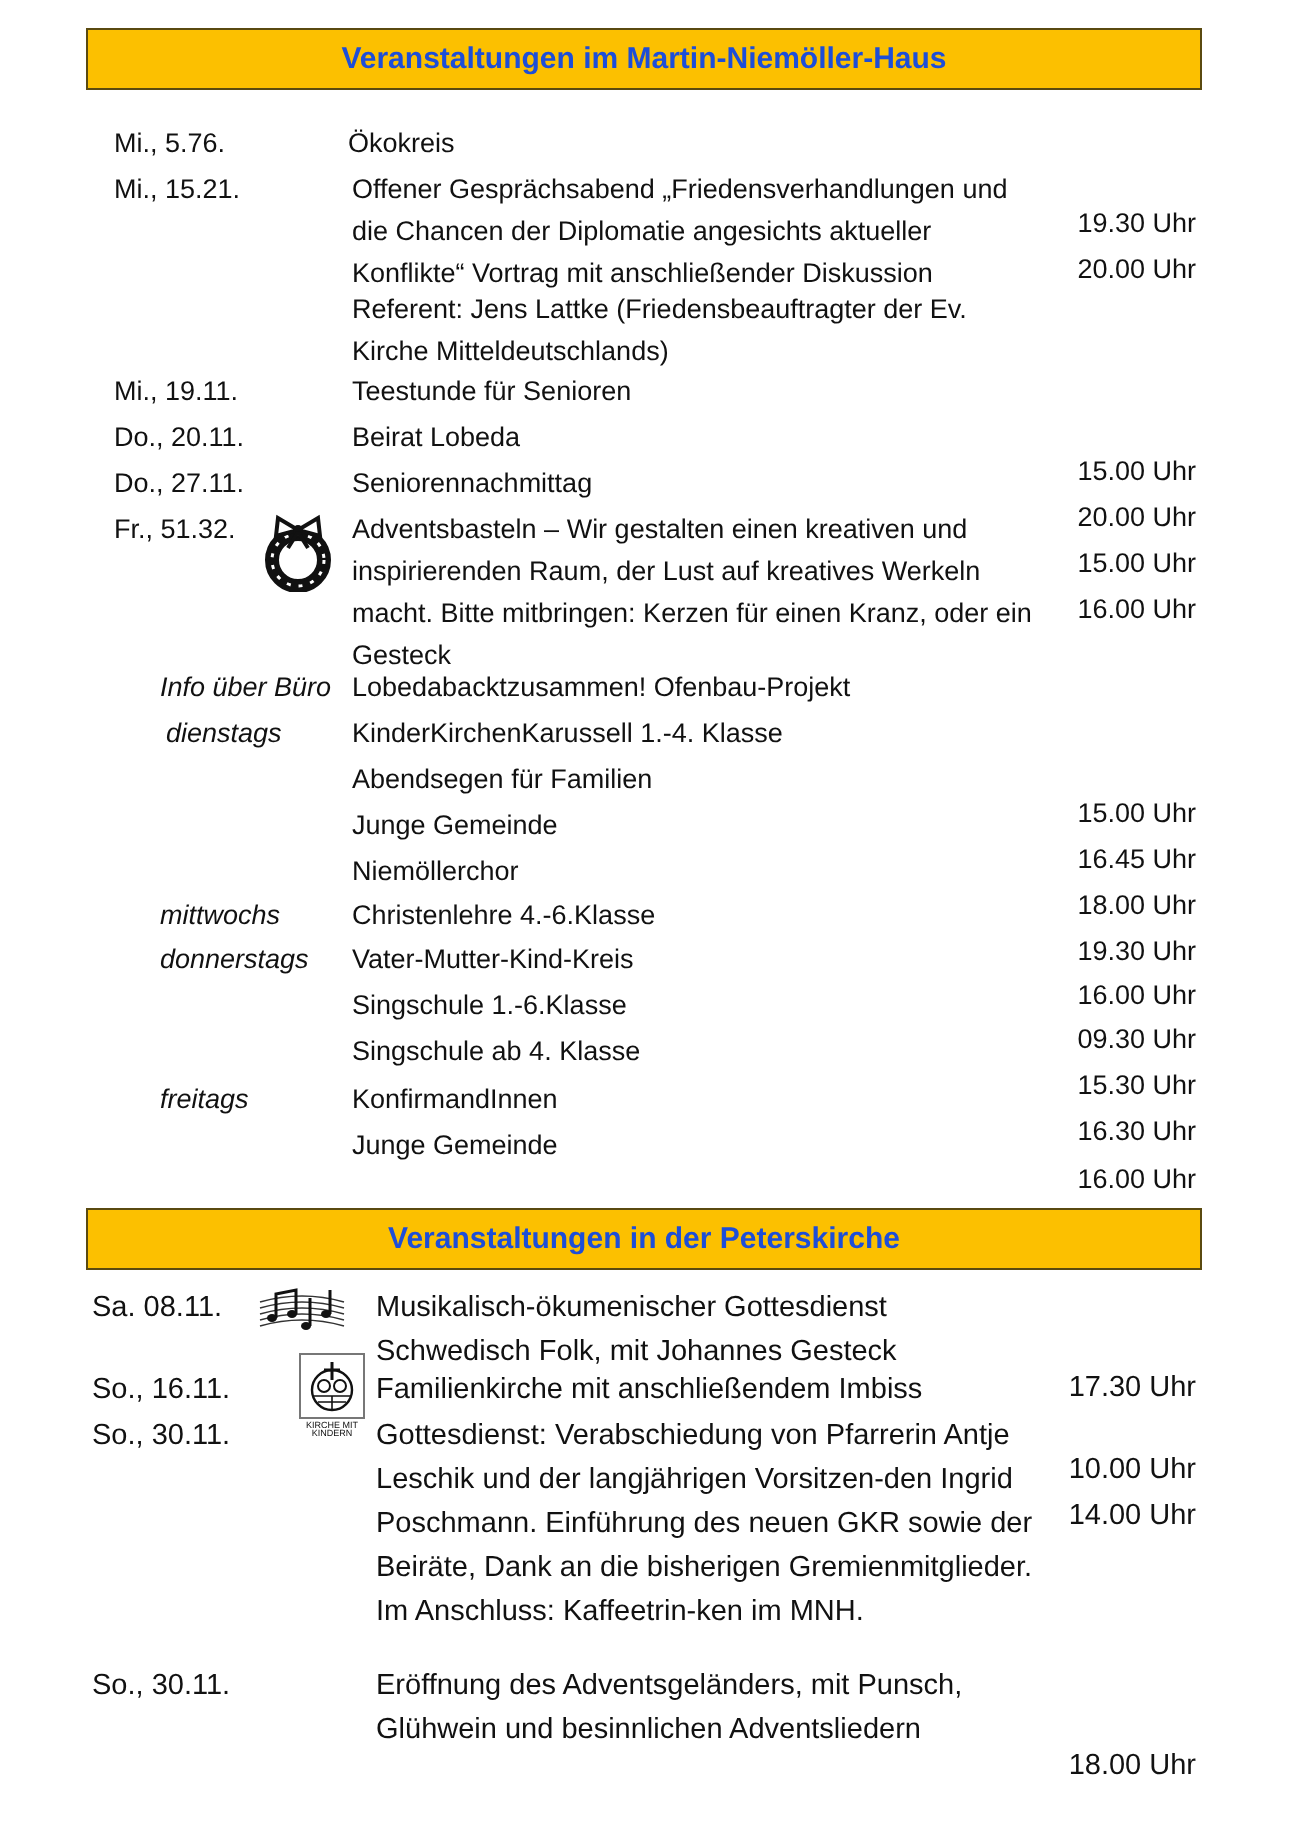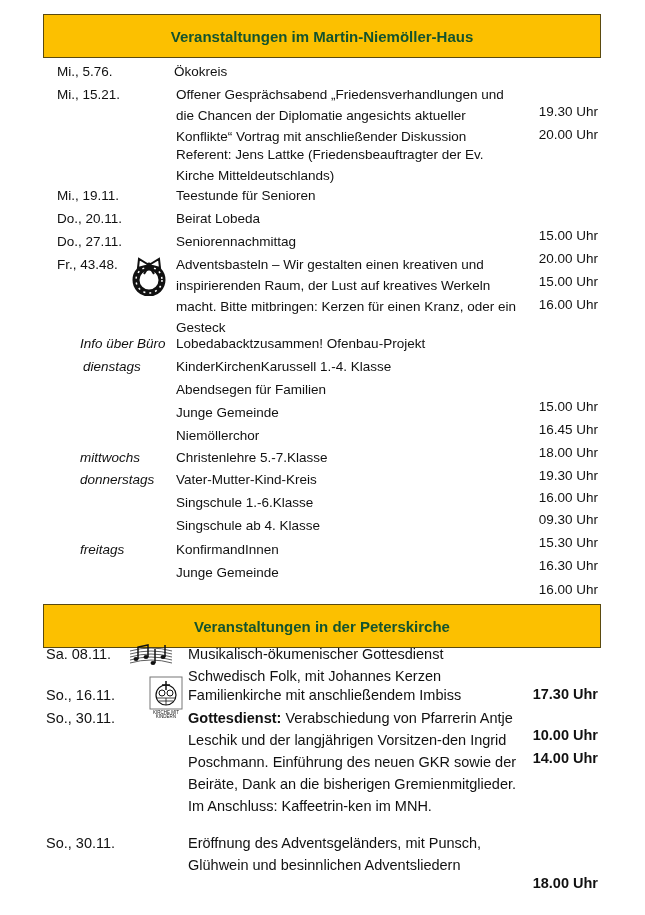--- a/index.html
+++ b/index.html
@@ -1,32 +1,32 @@
 <!DOCTYPE html>
 <html><head>
 <meta charset="utf-8">
 <style>
   html, body { margin:0; padding:0; background:#ffffff; }
   body { width:645px; height:915px; position:relative; overflow:hidden;
          font-family:"Liberation Sans", sans-serif; color:#111; }
-  .banner { position:absolute; left:43px; width:558px; height:44px;
+  .banner { position:absolute; left:43px; width:558px; height:31px;
             background:#fcc000; border:1px solid #5a4a10; box-sizing:border-box;
             display:flex; align-items:center; justify-content:center;
-            font-weight:bold; font-size:15px; color:#14532d; }
+            font-weight:bold; font-size:15px; color:#1d4ed8; }
   .row { position:absolute; left:0; width:645px; font-size:13.5px; line-height:21px; }
   .date { position:absolute; left:57px; }
   .date.it { font-style:italic;margin-left:23px; }
   .desc { position:absolute; left:176px; width:340px; }
   .time { position:absolute; right:47px; text-align:right; white-space:nowrap;margin-top:40px; }
   .row2 { position:absolute; left:0; width:645px; font-size:14.5px; line-height:22px; }
   .row2 .date { left:46px; }
   .row2 .desc { left:188px; width:330px; }
-  .row2 .time { right:47px;font-weight:bold; }
+  .row2 .time { right:47px; }
   .icon { position:absolute; }
-  b { font-weight:bold; }
+  b { font-weight:normal; }
 </style>
 </head>
 <body>
 
 <div class="banner" style="top:14px">
   <span>Veranstaltungen im Martin-Niemöller-Haus</span>
 </div>
 
 <div class="row" style="top:61px">
   <span class="date">Mi., 5.76.</span>
@@ -50,21 +50,21 @@
   <span class="date">Do., 20.11.</span>
   <span class="desc">Beirat Lobeda</span>
   <span class="time">20.00 Uhr</span>
 </div>
 <div class="row" style="top:231px">
   <span class="date">Do., 27.11.</span>
   <span class="desc">Seniorennachmittag</span>
   <span class="time">15.00 Uhr</span>
 </div>
 <div class="row" style="top:254px">
-  <span class="date">Fr., 43.48.</span>
+  <span class="date">Fr., 51.32.</span>
   <svg class="icon" style="left:130px;top:2px" width="38" height="40" viewBox="0 0 38 40">
     <circle cx="19" cy="24" r="13" fill="none" stroke="#111" stroke-width="7"></circle>
     <circle cx="19" cy="24" r="13" fill="none" stroke="#fff" stroke-width="1.5" stroke-dasharray="2 4"></circle>
     <path d="M19 9 L9 3 L8 12 Z M19 9 L29 3 L30 12 Z" fill="#fff" stroke="#111" stroke-width="2"></path>
     <circle cx="19" cy="9" r="2.5" fill="#111"></circle>
     <path d="M19 10 L14 18 M19 10 L24 18" stroke="#111" stroke-width="2"></path>
   </svg>
   <span class="desc">Adventsbasteln – Wir gestalten einen kreativen und inspirierenden Raum, der Lust auf kreatives Werkeln macht. Bitte mitbringen: Kerzen für einen Kranz, oder ein Gesteck</span>
   <span class="time">16.00 Uhr</span>
 </div>
@@ -85,21 +85,21 @@
 <div class="row" style="top:402px">
   <span class="desc">Junge Gemeinde</span>
   <span class="time">18.00 Uhr</span>
 </div>
 <div class="row" style="top:425px">
   <span class="desc">Niemöllerchor</span>
   <span class="time">19.30 Uhr</span>
 </div>
 <div class="row" style="top:447px">
   <span class="date it">mittwochs</span>
-  <span class="desc">Christenlehre 5.-7.Klasse</span>
+  <span class="desc">Christenlehre 4.-6.Klasse</span>
   <span class="time">16.00 Uhr</span>
 </div>
 <div class="row" style="top:469px">
   <span class="date it">donnerstags</span>
   <span class="desc">Vater-Mutter-Kind-Kreis</span>
   <span class="time">09.30 Uhr</span>
 </div>
 <div class="row" style="top:492px">
   <span class="desc">Singschule 1.-6.Klasse</span>
   <span class="time">15.30 Uhr</span>
@@ -127,21 +127,21 @@
   <svg class="icon" style="left:128px;top:0px" width="46" height="24" viewBox="0 0 46 24">
     <path d="M2 8 Q23 2 44 8 M2 11 Q23 5 44 11 M2 14 Q23 8 44 14 M2 17 Q23 11 44 17 M2 20 Q23 14 44 20" stroke="#333" stroke-width="0.8" fill="none"></path>
     <path d="M10 16 V4 L20 2 V14" stroke="#111" stroke-width="1.5" fill="none"></path>
     <ellipse cx="8" cy="16" rx="2.5" ry="2" fill="#111"></ellipse>
     <ellipse cx="18" cy="14" rx="2.5" ry="2" fill="#111"></ellipse>
     <path d="M27 20 V6" stroke="#111" stroke-width="1.5"></path>
     <ellipse cx="25" cy="20" rx="2.5" ry="2" fill="#111"></ellipse>
     <path d="M37 14 V2" stroke="#111" stroke-width="1.5"></path>
     <ellipse cx="35" cy="14" rx="2.5" ry="2" fill="#111"></ellipse>
   </svg>
-  <span class="desc">Musikalisch-ökumenischer Gottesdienst Schwedisch Folk, mit Johannes Kerzen</span>
+  <span class="desc">Musikalisch-ökumenischer Gottesdienst Schwedisch Folk, mit Johannes Gesteck</span>
   <span class="time">17.30 Uhr</span>
 </div>
 <div class="row2" style="top:684px">
   <span class="date">So., 16.11.</span>
   <svg class="icon" style="left:149px;top:-8px" width="34" height="42" viewBox="0 0 34 42">
     <rect x="1" y="1" width="32" height="32" fill="#fff" stroke="#777" stroke-width="1"></rect>
     <circle cx="17" cy="19" r="10" fill="none" stroke="#111" stroke-width="1.2"></circle>
     <path d="M17 5 V14 M13 9 H21" stroke="#111" stroke-width="1.5"></path>
     <circle cx="13" cy="17" r="3" fill="none" stroke="#111"></circle>
     <circle cx="21" cy="17" r="3" fill="none" stroke="#111"></circle>

